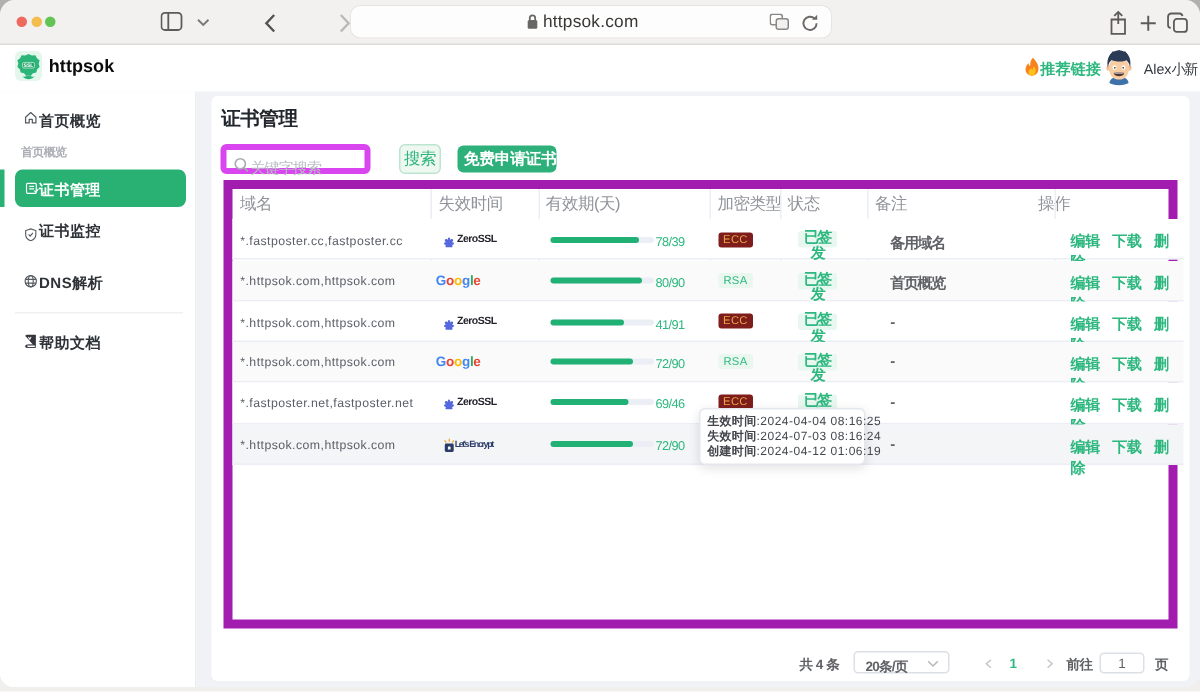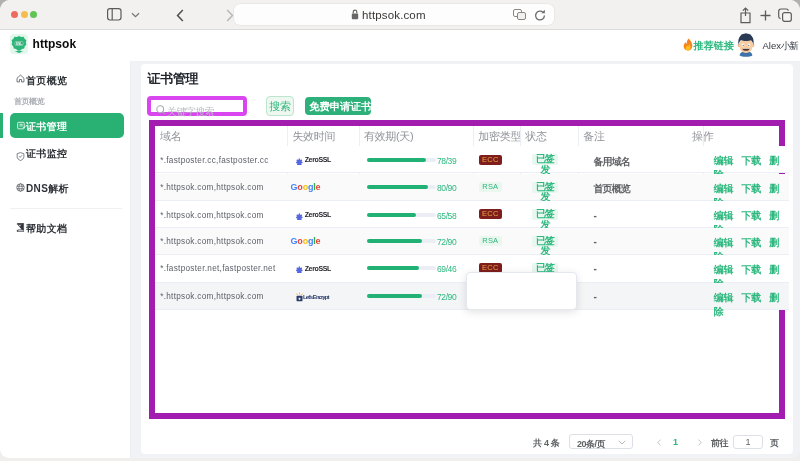--- a/index.html
+++ b/index.html
@@ -225,21 +225,21 @@
         <div class="dom" style="position:absolute">*.httpsok.com,httpsok.com</div>
         <div style="position:absolute;left:137px;top:13px;white-space:nowrap">
           <svg width="7" height="7.5" viewBox="0 0 8 8" style="position:absolute;left:4px;top:-1.2px">
             <path d="M4 0 C5 0 5 1.3 4.7 2.2 C5.3 1.5 6.4 1 7.1 1.7 C7.8 2.4 7.1 3.4 6.2 3.9 C7.2 3.8 8 4.2 8 5 C8 5.8 7 6.2 6.1 6 C6.8 6.6 7.2 7.5 6.5 8 H1.5 C0.8 7.5 1.2 6.6 1.9 6 C1 6.2 0 5.8 0 5 C0 4.2 0.8 3.8 1.8 3.9 C0.9 3.4 0.2 2.4 0.9 1.7 C1.6 1 2.7 1.5 3.3 2.2 C3 1.3 3 0 4 0 Z" fill="#5668dd" transform="scale(0.95)"></path>
           </svg>
           <span style="position:absolute;left:12.7px;top:-3px;font-size:7px;font-weight:bold;letter-spacing:-0.35px;color:#24242c">ZeroSSL</span>
         </div>
         <div class="ptrack">
           <div class="pfill" style="width:49.3px"></div>
         </div>
-        <div class="ptext">65/58</div>
+        <div class="ptext">41/91</div>
         <div class="badge becc">ECC</div>
         <div class="bok">已签发</div>
         <div class="remark">-</div>
         <div class="ops">编辑 下载 删除</div>
       </div>
       <div class="row" style="top:101.8px;height:26.8px;background:#fafafa">
         <div class="dom" style="position:absolute">*.httpsok.com,httpsok.com</div>
         <div style="position:absolute;left:137px;top:13px;white-space:nowrap">
           <span style="position:absolute;left:-1.5px;top:-5px;font-size:9px;font-weight:bold;letter-spacing:-0.2px"><span style="color:#4285F4">G</span><span style="color:#EA4335">o</span><span style="color:#FBBC05">o</span><span style="color:#4285F4">g</span><span style="color:#34A853">l</span><span style="color:#EA4335">e</span></span>
         </div>
@@ -286,20 +286,21 @@
         <div class="ptrack">
           <div class="pfill" style="width:55.2px"></div>
         </div>
         <div class="ptext">72/90</div>
         <div class="remark">-</div>
         <div class="ops">编辑 下载 删除</div>
       </div>
     </div>
 
   <div class="abs" style="left:466px;top:272px;width:111px;height:38px;background:#fff;border:1px solid #e4e7ed;border-radius:4px;box-shadow:0 2px 8px rgba(0,0,0,0.12);z-index:5"></div>
+  <div class="abs" style="left:471.5px;top:276px;font-size:8px;line-height:10.2px;color:#43474d;z-index:6;white-space:nowrap"><span class="tc">生效时间</span><span class="td">:2024-04-04 08:16:25</span><br><span class="tc">失效时间</span><span class="td">:2024-07-03 08:16:24</span><br><span class="tc">创建时间</span><span class="td">:2024-04-12 01:06:19</span></div>
 
   <div class="pg" style="left:533px;top:437px;letter-spacing:-0.3px;font-weight:bold">共 4 条</div>
   <div class="abs" style="left:569px;top:434px;width:64px;height:14.5px;border:1px solid #dcdfe6;border-radius:3px;background:#fff">
     <div class="pg" style="left:7px;top:2.5px;position:absolute;letter-spacing:-0.5px;font-weight:bold">20条/页</div>
     <svg class="abs" style="right:6px;top:5px" width="8" height="5" viewBox="0 0 8 5">
         <path d="M0.8 0.8 L4 4 L7.2 0.8" fill="none" stroke="#b4b7bd" stroke-width="1"></path>
       </svg>
   </div>
   <svg class="abs" style="left:656px;top:438.5px" width="6" height="7" viewBox="0 0 6 7">
       <path d="M4.6 0.8 L1.6 3.5 L4.6 6.2" fill="none" stroke="#c2c6cc" stroke-width="1"></path>

